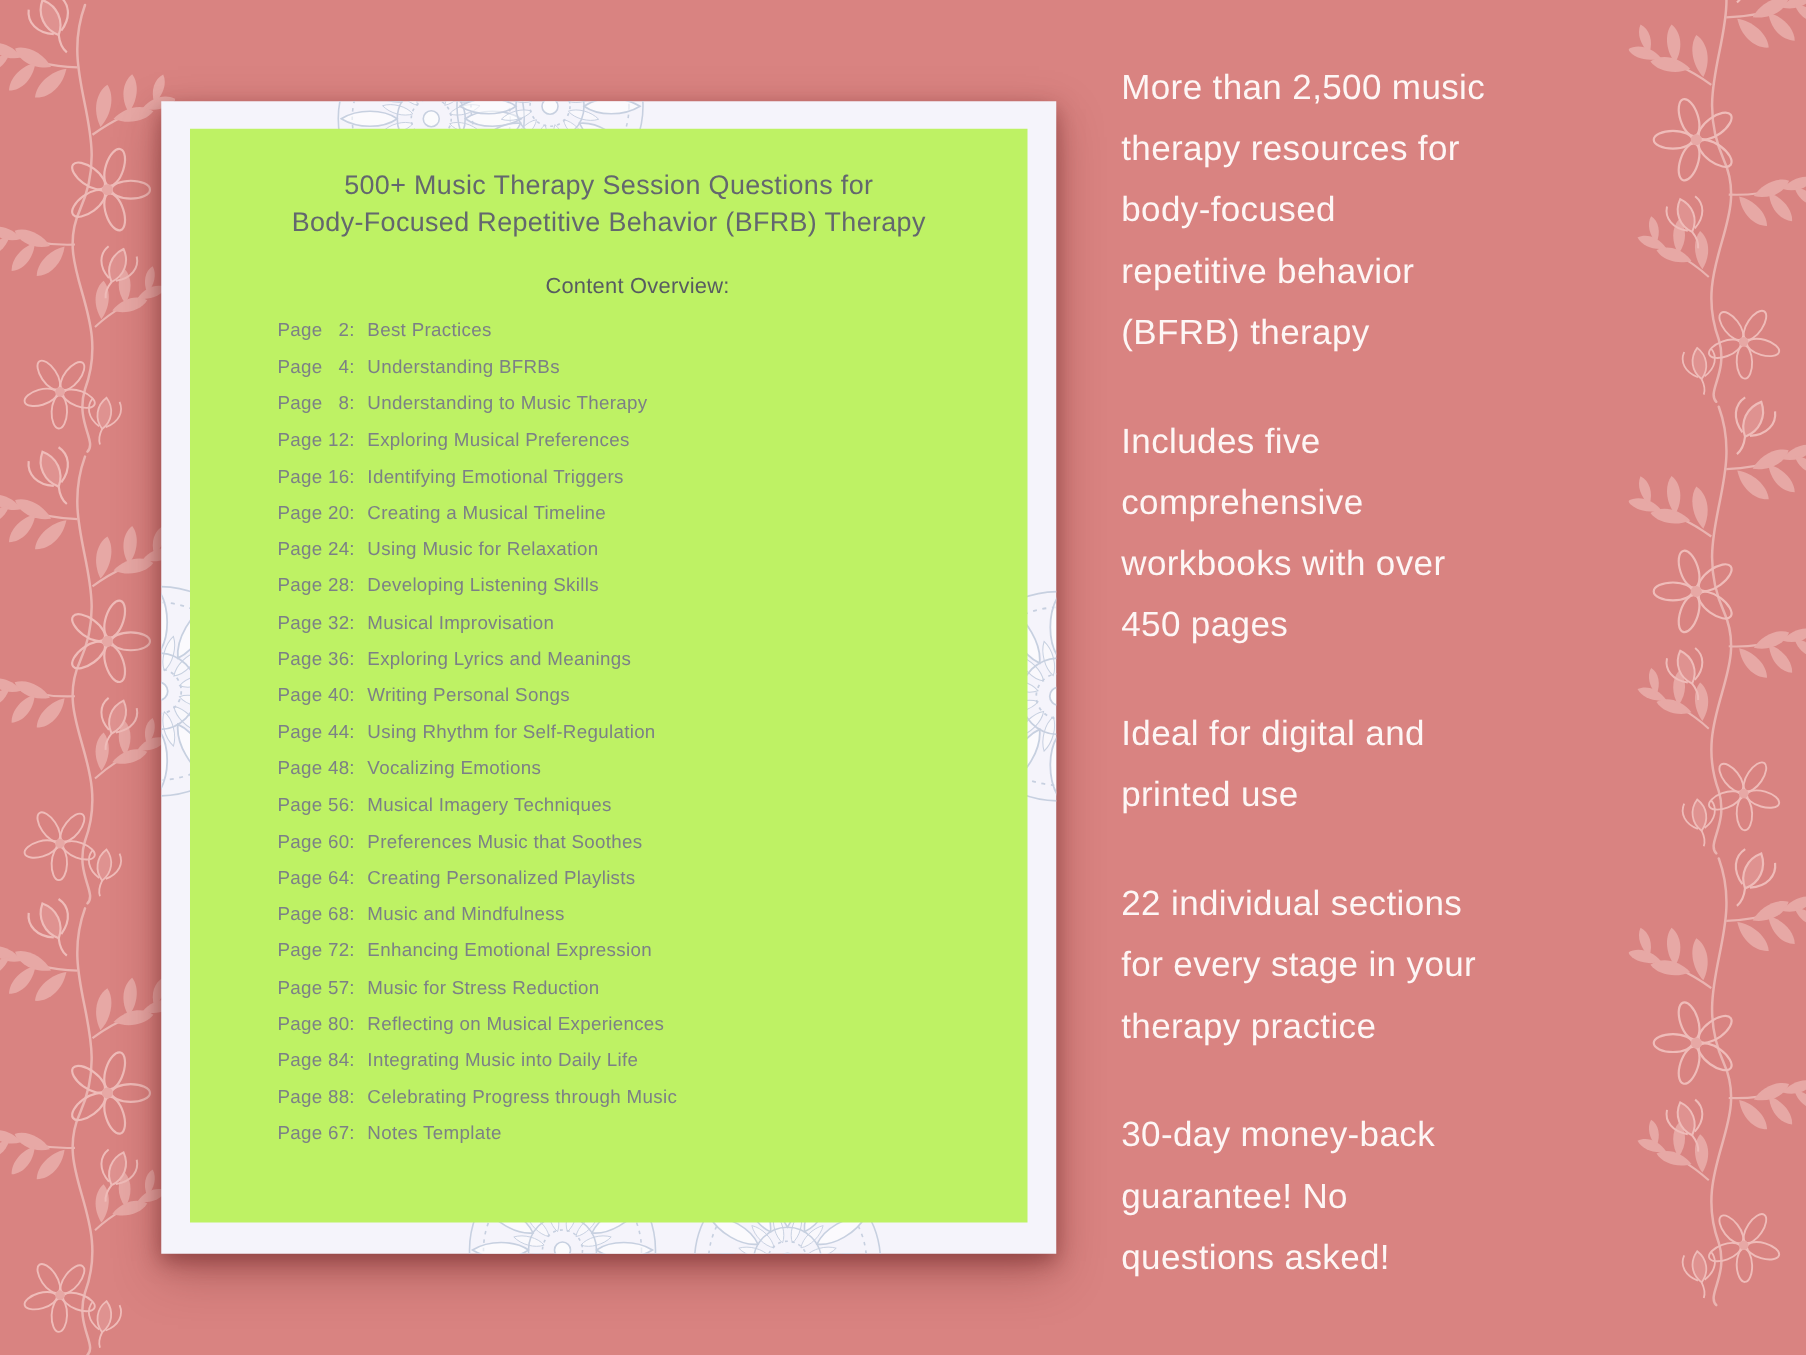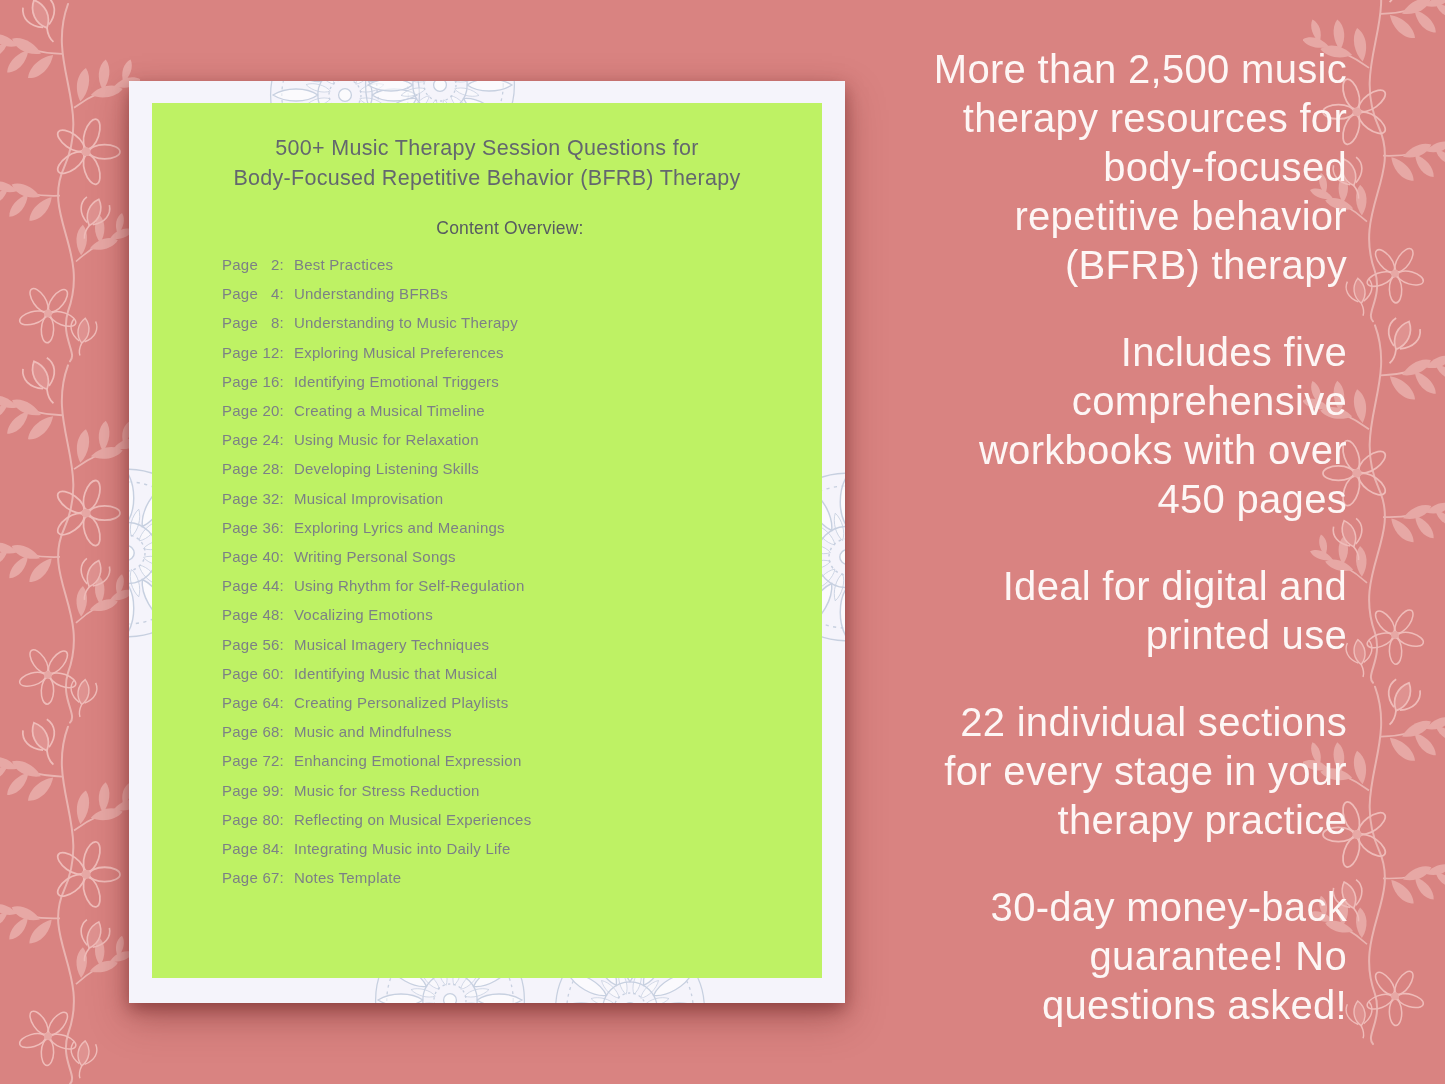--- a/index.html
+++ b/index.html
@@ -41,22 +41,22 @@
   }
   .toc{margin:10px 0 0 70px;font-size:15px;color:#7c8086;letter-spacing:.25px;}
   .toc-row{line-height:29.2px;white-space:nowrap;}
   .toc-num{display:inline-block;width:17px;text-align:right;}
   .toc-title{padding-left:10px;}
   
   .marketing{
     position:absolute;left:897px;top:45px;width:450px;color:#fdf6f5;
   }
   .pitch{
-    margin:0 0 38px;font-size:40px;line-height:49px;font-weight:normal;
-    white-space:pre-line;letter-spacing:.3px;text-align:right;
+    margin:0 0 38px;font-size:28px;line-height:49px;font-weight:normal;
+    white-space:pre-line;letter-spacing:.3px;
   }
 </style>
 </head>
 <body>
 
 <div class="canvas">
 
   <svg width="0" height="0" style="position:absolute" aria-hidden="true">
     <defs>
       <path id="leaf" d="M0,0 C8,-12 22,-17 32,-12 C27,-2 12,3 0,0 Z" fill="#e7a8a5"></path>
@@ -191,34 +191,35 @@
 
   <div class="toc-row"><span class="toc-page"><span>Page</span>&nbsp;<span class="toc-num">40</span>:</span><span class="toc-title">Writing Personal Songs</span></div>
 
   <div class="toc-row"><span class="toc-page"><span>Page</span>&nbsp;<span class="toc-num">44</span>:</span><span class="toc-title">Using Rhythm for Self-Regulation</span></div>
 
   <div class="toc-row"><span class="toc-page"><span>Page</span>&nbsp;<span class="toc-num">48</span>:</span><span class="toc-title">Vocalizing Emotions</span></div>
 
 
   <div class="toc-row"><span class="toc-page"><span>Page</span>&nbsp;<span class="toc-num">56</span>:</span><span class="toc-title">Musical Imagery Techniques</span></div>
 
-  <div class="toc-row"><span class="toc-page"><span>Page</span>&nbsp;<span class="toc-num">60</span>:</span><span class="toc-title">Identifying Music that Musical</span></div>
+  <div class="toc-row"><span class="toc-page"><span>Page</span>&nbsp;<span class="toc-num">60</span>:</span><span class="toc-title">Preferences Music that Soothes</span></div>
 
   <div class="toc-row"><span class="toc-page"><span>Page</span>&nbsp;<span class="toc-num">64</span>:</span><span class="toc-title">Creating Personalized Playlists</span></div>
 
   <div class="toc-row"><span class="toc-page"><span>Page</span>&nbsp;<span class="toc-num">68</span>:</span><span class="toc-title">Music and Mindfulness</span></div>
 
   <div class="toc-row"><span class="toc-page"><span>Page</span>&nbsp;<span class="toc-num">72</span>:</span><span class="toc-title">Enhancing Emotional Expression</span></div>
 
-  <div class="toc-row"><span class="toc-page"><span>Page</span>&nbsp;<span class="toc-num">99</span>:</span><span class="toc-title">Music for Stress Reduction</span></div>
+  <div class="toc-row"><span class="toc-page"><span>Page</span>&nbsp;<span class="toc-num">57</span>:</span><span class="toc-title">Music for Stress Reduction</span></div>
 
   <div class="toc-row"><span class="toc-page"><span>Page</span>&nbsp;<span class="toc-num">80</span>:</span><span class="toc-title">Reflecting on Musical Experiences</span></div>
 
   <div class="toc-row"><span class="toc-page"><span>Page</span>&nbsp;<span class="toc-num">84</span>:</span><span class="toc-title">Integrating Music into Daily Life</span></div>
 
+  <div class="toc-row"><span class="toc-page"><span>Page</span>&nbsp;<span class="toc-num">88</span>:</span><span class="toc-title">Celebrating Progress through Music</span></div>
 
   <div class="toc-row"><span class="toc-page"><span>Page</span>&nbsp;<span class="toc-num">67</span>:</span><span class="toc-title">Notes Template</span></div>
 </div>
     </div>
   </div>
 
   <div class="marketing" id="marketing">
       <p class="pitch">More than 2,500 music
 therapy resources for
 body-focused

